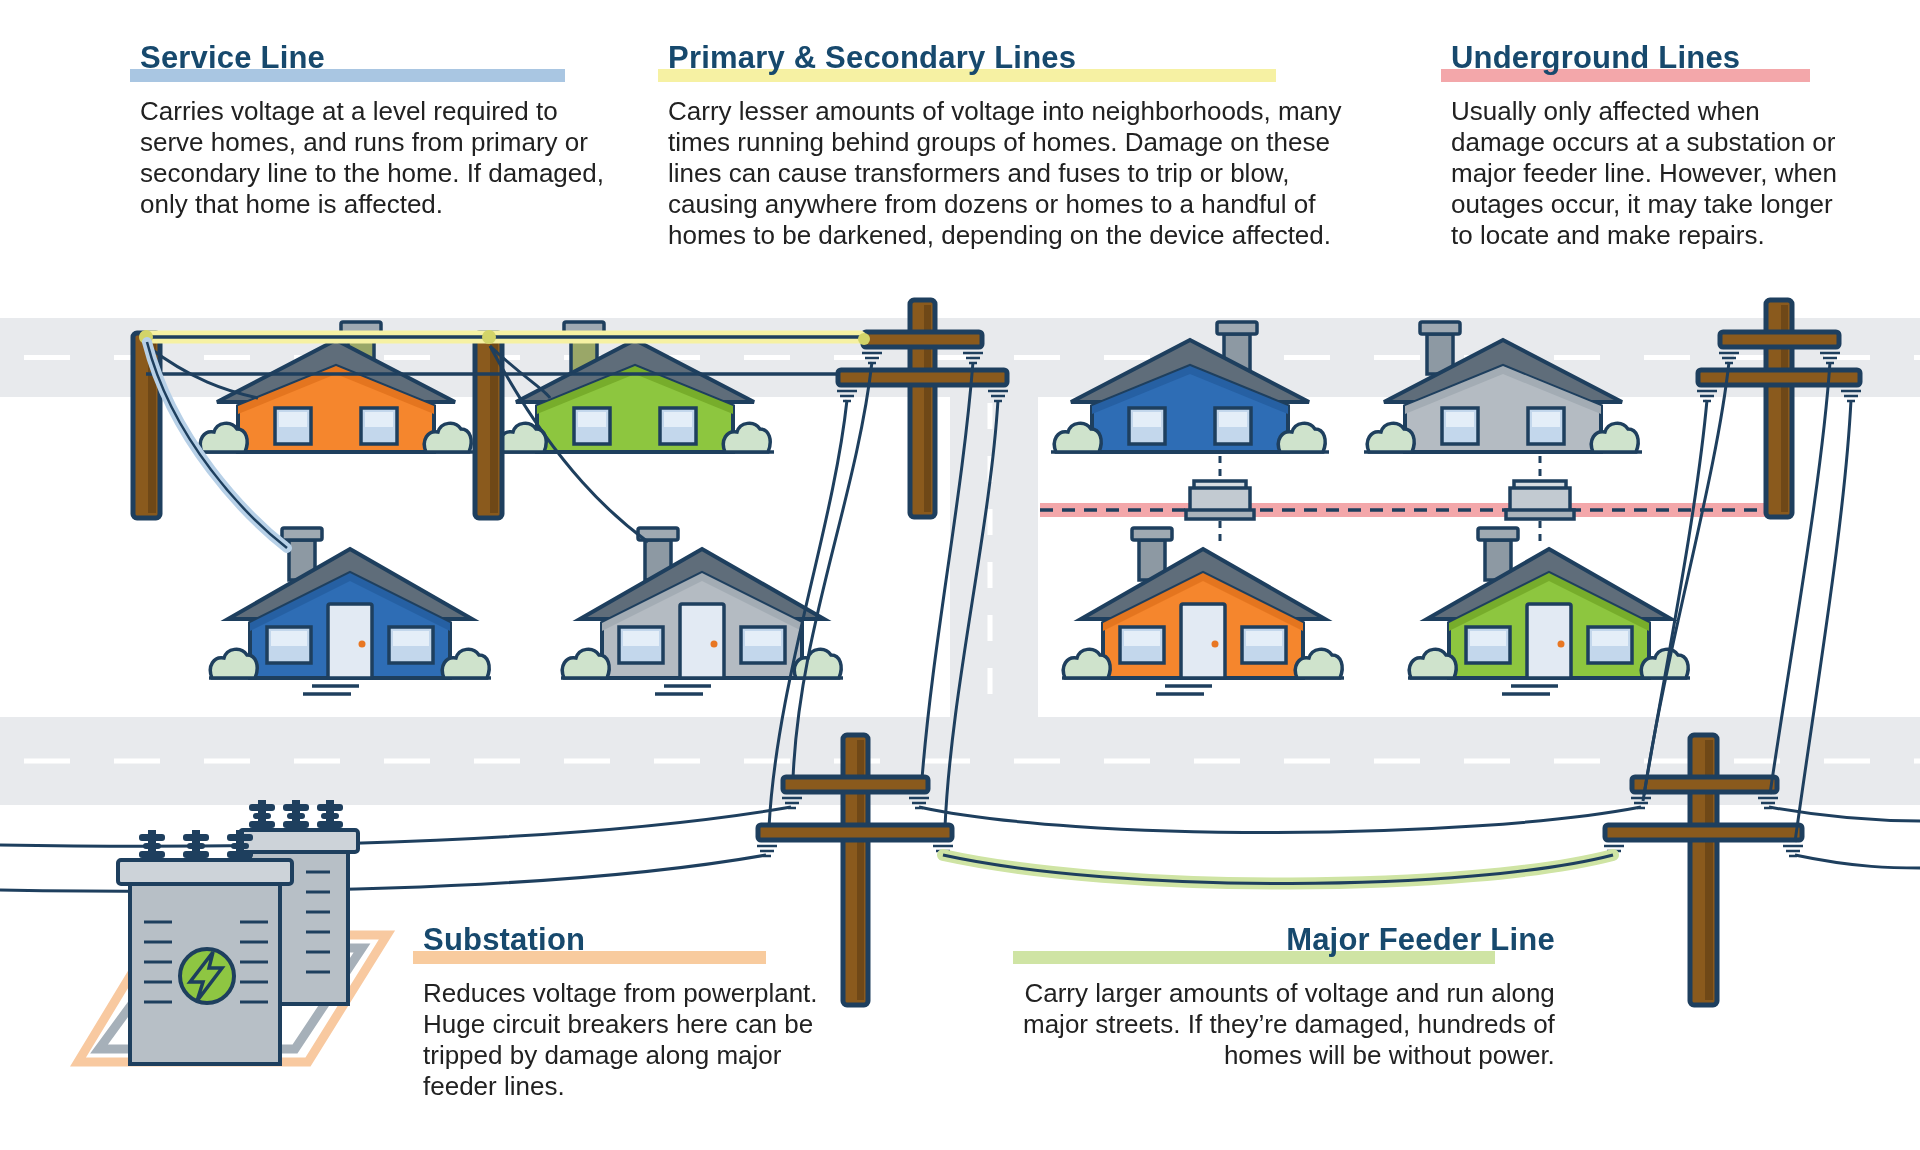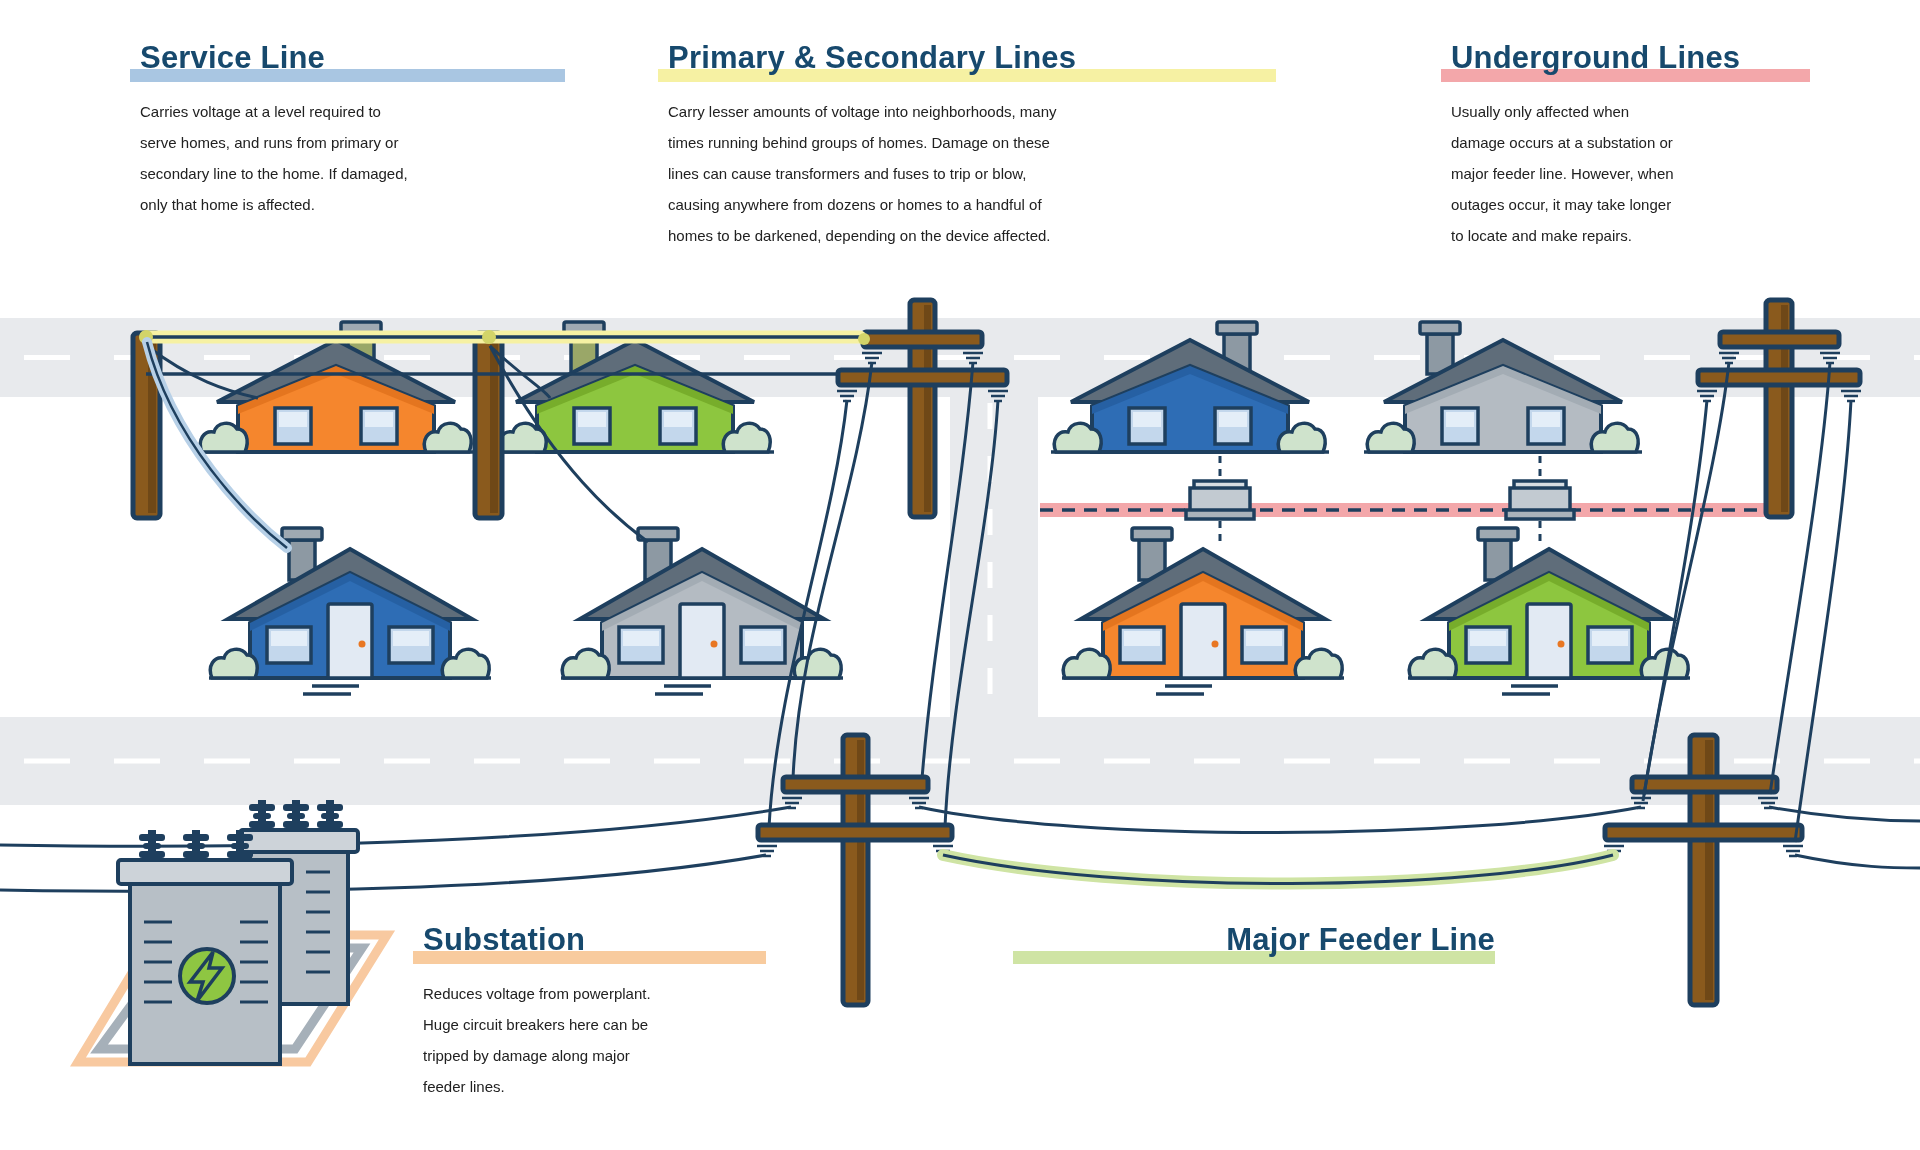--- a/index.html
+++ b/index.html
@@ -2,21 +2,21 @@
 <html><head>
 <meta charset="utf-8">
 <style>
   html,body{margin:0;padding:0;background:#fff;}
   #stage{position:relative;width:1920px;height:1150px;overflow:hidden;background:#fff;
          font-family:"Liberation Sans",sans-serif;}
   #scene{position:absolute;left:0;top:0;}
   .panel{position:absolute;}
   .panel h2{margin:0;font-size:31px;font-weight:bold;color:#17496d;letter-spacing:.2px;position:relative;z-index:2;}
   .panel .bar{height:13px;margin:-7px 0 0 -10px;position:relative;z-index:1;}
-  .panel p{margin:14px 0 0;font-size:15px;line-height:31px;color:#212121;white-space:pre;}
+  .panel p{margin:14px 0 0;font-size:26px;line-height:31px;color:#212121;white-space:pre;}
   .nl{stroke:#1e3f5e;fill:none;stroke-width:3;}
   .nl2{stroke:#1e3f5e;fill:none;stroke-width:3.5;}
   .wood{fill:#8a5a1d;stroke:#1e3f5e;stroke-width:5;}
   .hash{stroke:#1e3f5e;stroke-width:2.5;}
   .roadDash{stroke:#ffffff;stroke-width:5;fill:none;}
 </style>
 </head>
 <body>
 
 <div id="stage">
@@ -305,15 +305,18 @@
   <div class="bar" style="width: 369px; background: rgb(243, 167, 170);"></div>
   <p>Usually only affected when
 damage occurs at a substation or
 major feeder line. However, when
 outages occur, it may take longer
 to locate and make repairs.</p>
 </div>
 <div class="panel" style="left:1023px;top:922px;text-align:right;">
   <h2>Major Feeder Line</h2>
   <div class="bar" style="width: 482px; background: rgb(207, 228, 164);"></div>
+  <p>Carry larger amounts of voltage and run along
+major streets. If they’re damaged, hundreds of
+homes will be without power.</p>
 </div>
 
 </div>
 
 </body></html>

